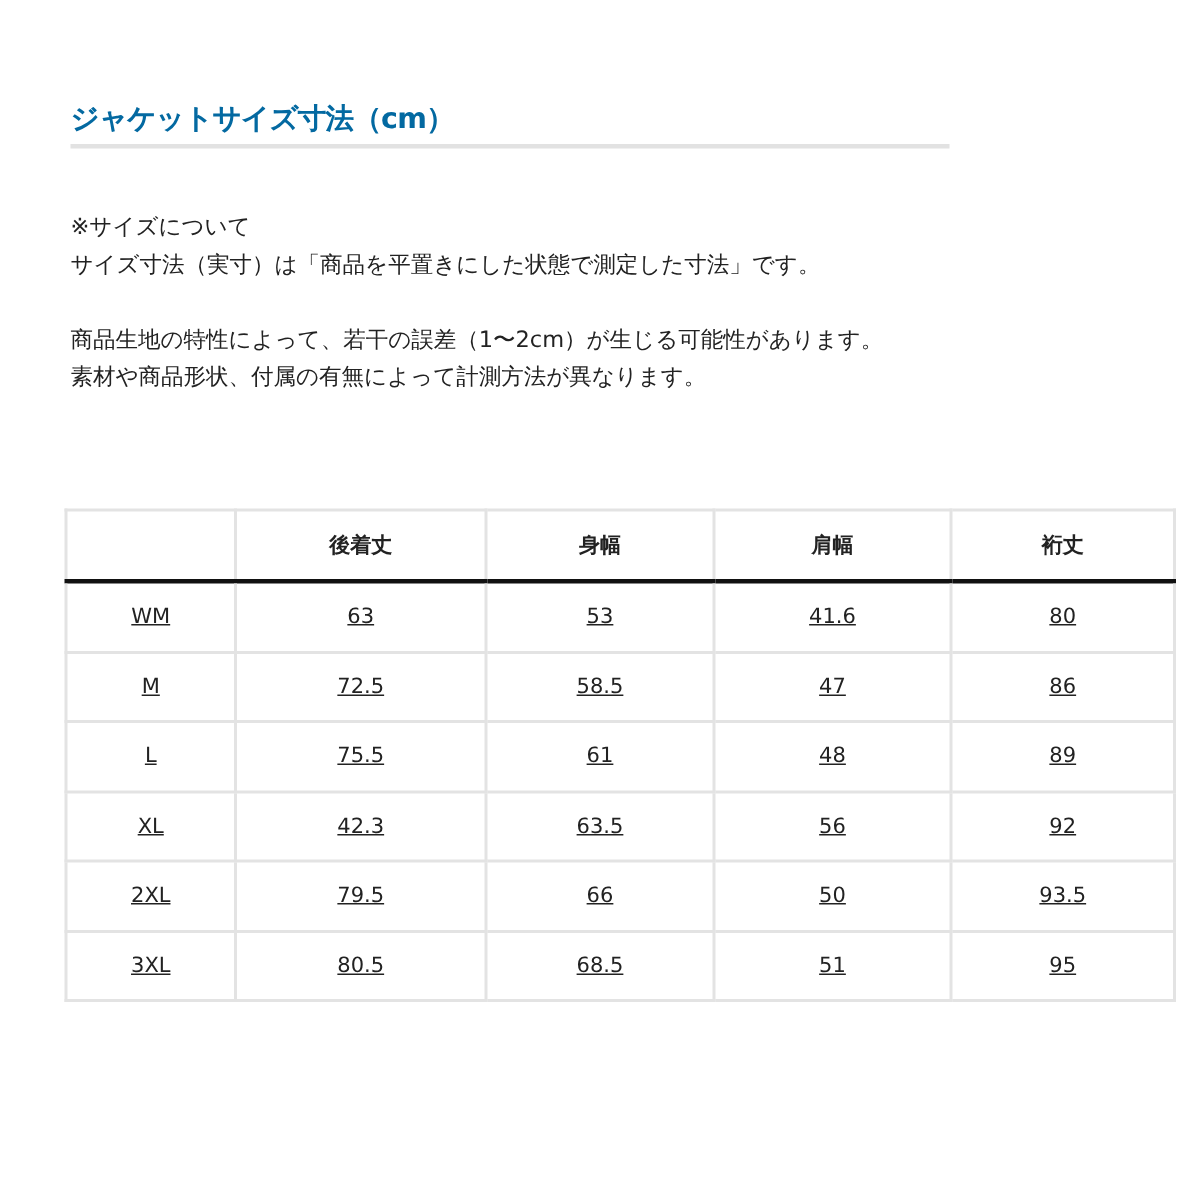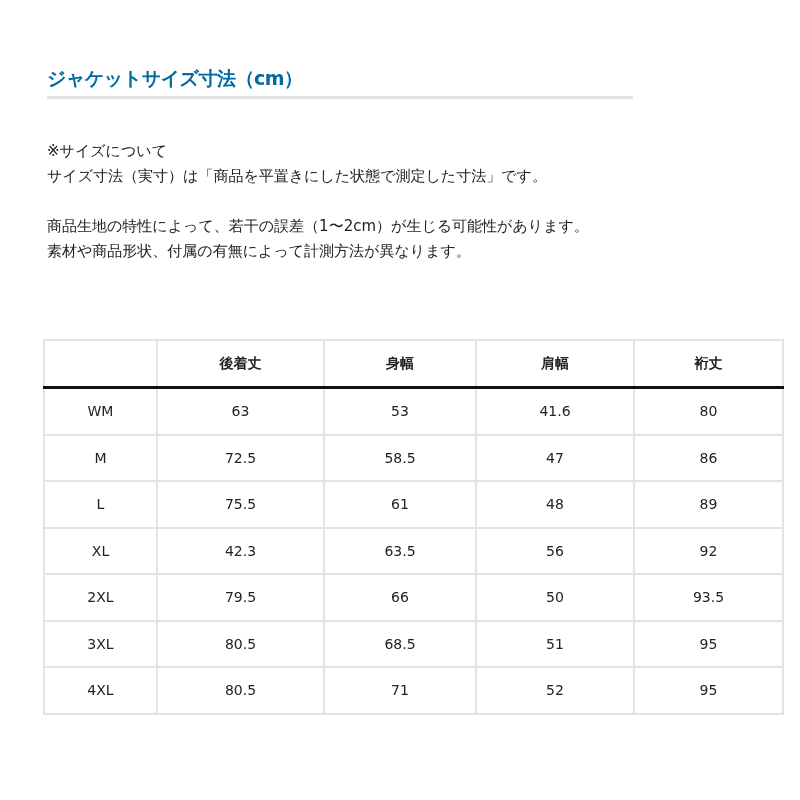--- a/index.html
+++ b/index.html
@@ -7,21 +7,21 @@
          font-family:"DejaVu Sans", "Liberation Sans", sans-serif; color:#111; }
   .title { position:absolute; left:47px; top:40px; font-size:19px; font-weight:bold; letter-spacing:-0.5px; color:#0369a1;margin-top:26px; }
   .divider { position:absolute; left:47px; top:96px; width:586px; height:3px; background:#e2e2e2; }
   .notes { position:absolute; left:47px; top:139px; font-size:15px; line-height:25px; color:#222; }
   .notes .gap { height:25px; }
   table.size { position:absolute; left:32px; top:339px; width:739px; border-collapse:collapse; table-layout:fixed;margin-left:11px; }
   table.size th, table.size td { border:2px solid #e3e3e3; text-align:center; font-size:14px; color:#222; padding:0; }
   table.size th { height:45px; font-weight:bold; font-size:14px; }
   table.size thead tr { border-bottom:3px solid #111; }
   table.size thead th { border-bottom:3px solid #111; }
-  table.size td { height:44.5px; }
+  table.size td { height:44.5px;text-decoration:underline; }
 </style>
 </head>
 <body>
 
 <div class="title">ジャケットサイズ寸法（cm）</div>
 <div class="divider"></div>
 
 <div class="notes">
   <div>※サイズについて</div>
   <div>サイズ寸法（実寸）は「商品を平置きにした状態で測定した寸法」です。</div>
@@ -83,21 +83,14 @@
         <td>50</td>
         <td>93.5</td>
       </tr>
       <tr>
         <td>3XL</td>
         <td>80.5</td>
         <td>68.5</td>
         <td>51</td>
         <td>95</td>
       </tr>
-      <tr>
-        <td>4XL</td>
-        <td>80.5</td>
-        <td>71</td>
-        <td>52</td>
-        <td>95</td>
-      </tr>
     </tbody>
 </table>
 
 </body></html>

